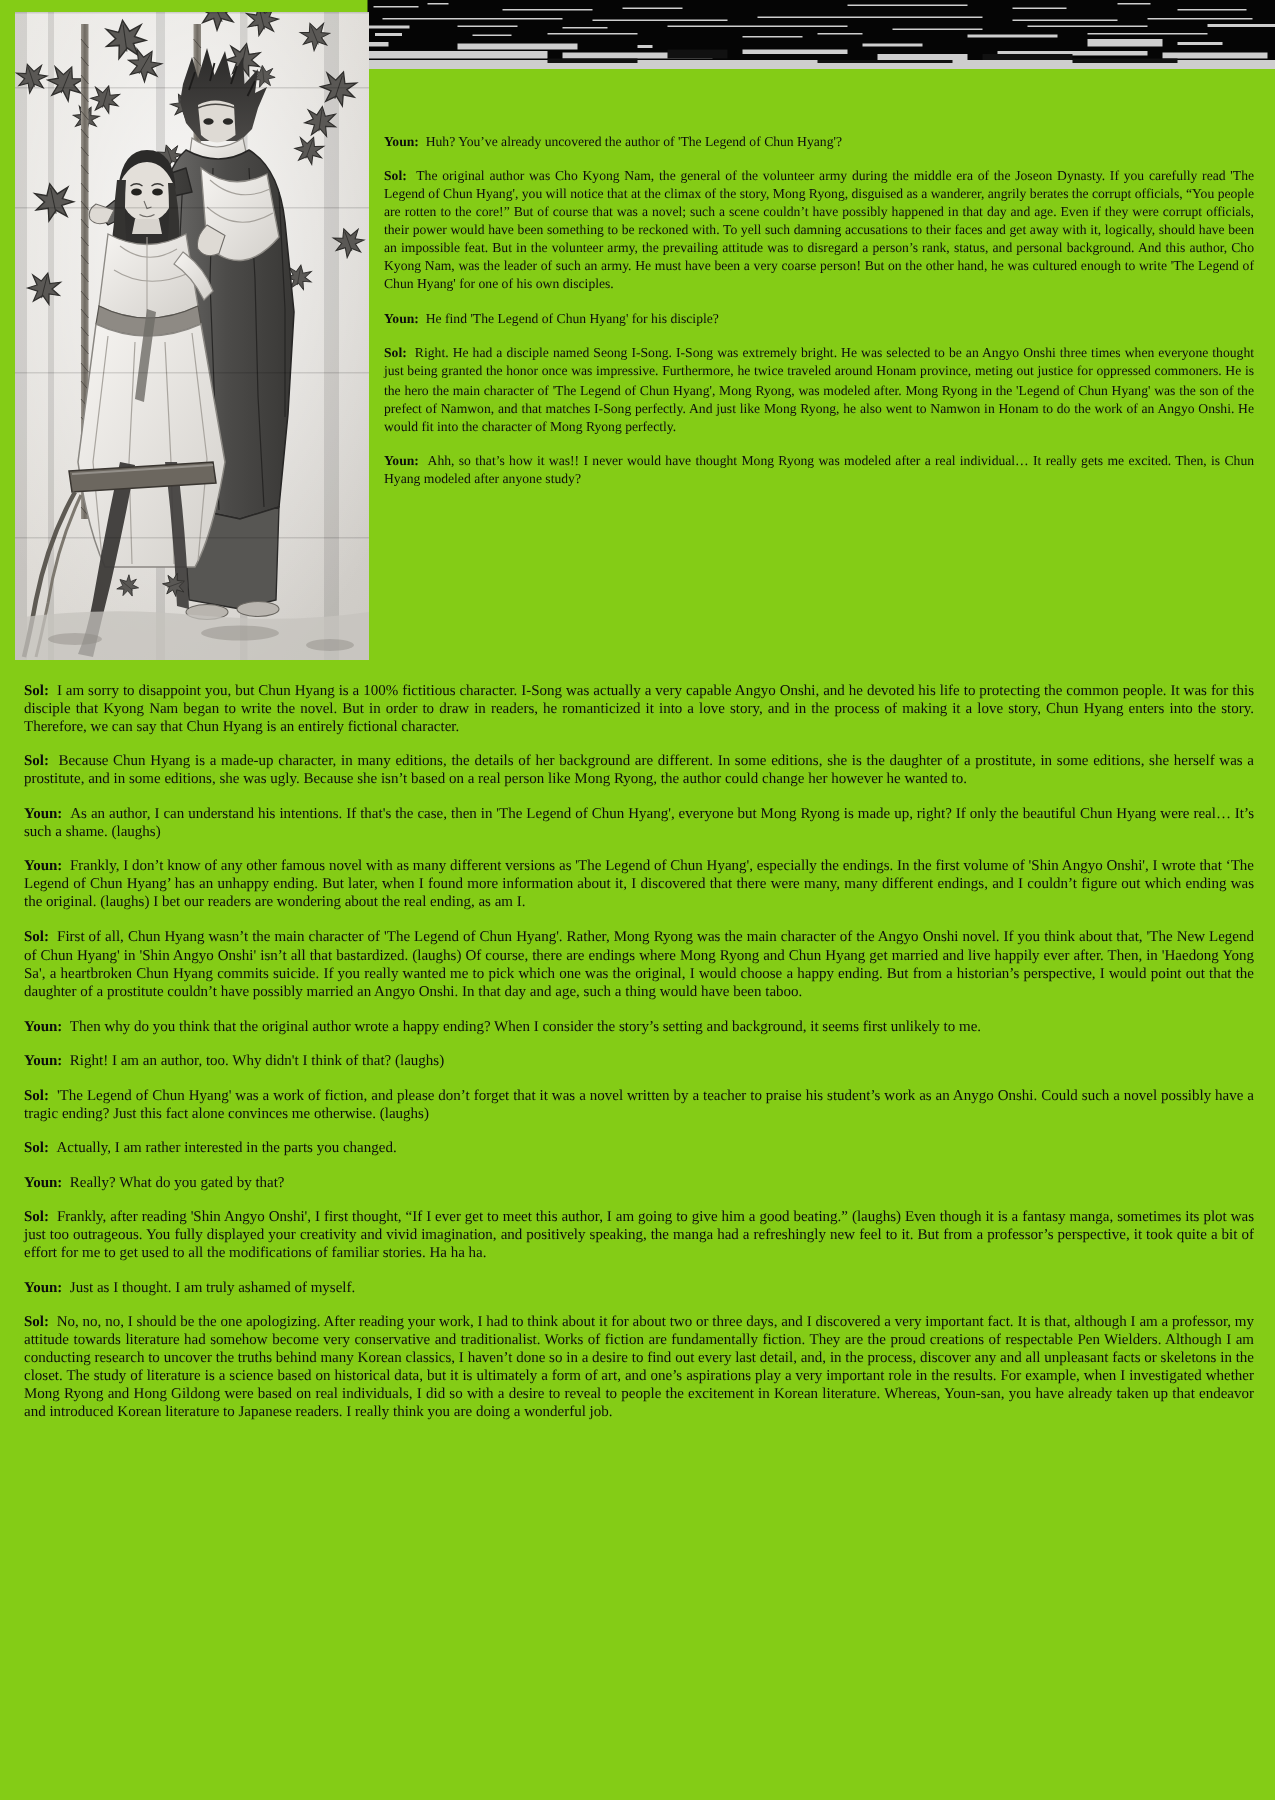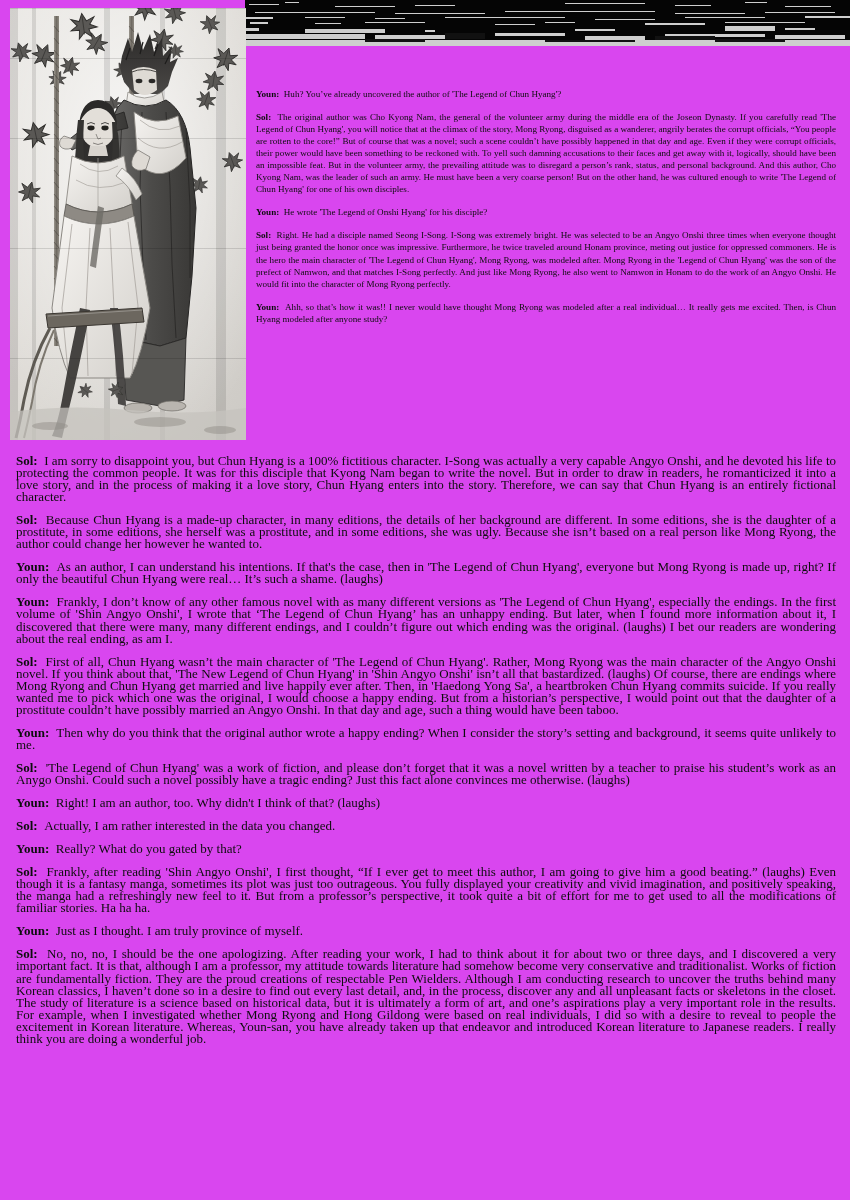--- a/index.html
+++ b/index.html
@@ -14,21 +14,21 @@
     position: relative;
     overflow: hidden;
     font-family: "Liberation Serif", "DejaVu Serif", serif;
     color: #000;
   }
 
   
   .page {
     position: absolute;
     inset: 0;
-    background: #d946ef;
+    background: #84cc16;
   }
 
   
   .scan-band {
     position: absolute;
     left: 245px;
     top: 0;
     width: 605px;
     height: 46px;
     background: #050505;
@@ -66,21 +66,21 @@
     line-height: 12.05px;
     text-align: justify;
   }
 
   
   .col-full {
     position: absolute;
     left: 16px;
     top: 455px;
     width: 820px;
-    font-size: 13px;
+    font-size: 10px;
     line-height: 12.05px;
     text-align: justify;
   }
 
   p.para {
     margin: 0 0 11px 0;
     text-align: justify;
     text-justify: inter-word;
   }
   p.para:last-child { margin-bottom: 0; }
@@ -347,21 +347,21 @@
   </div>
 
   <div class="col-right">
     <p class="para">
       <span class="spk">Youn:</span><span>Huh? You’ve already uncovered the author of 'The Legend of Chun Hyang'?</span>
     </p>
     <p class="para">
       <span class="spk">Sol:</span><span>The original author was Cho Kyong Nam, the general of the volunteer army during the middle era of the Joseon Dynasty. If you carefully read 'The Legend of Chun Hyang', you will notice that at the climax of the story, Mong Ryong, disguised as a wanderer, angrily berates the corrupt officials, “You people are rotten to the core!” But of course that was a novel; such a scene couldn’t have possibly happened in that day and age. Even if they were corrupt officials, their power would have been something to be reckoned with. To yell such damning accusations to their faces and get away with it, logically, should have been an impossible feat. But in the volunteer army, the prevailing attitude was to disregard a person’s rank, status, and personal background. And this author, Cho Kyong Nam, was the leader of such an army. He must have been a very coarse person! But on the other hand, he was cultured enough to write 'The Legend of Chun Hyang' for one of his own disciples.</span>
     </p>
     <p class="para">
-      <span class="spk">Youn:</span><span>He wrote 'The Legend of Onshi Hyang' for his disciple?</span>
+      <span class="spk">Youn:</span><span>He find 'The Legend of Chun Hyang' for his disciple?</span>
     </p>
     <p class="para">
       <span class="spk">Sol:</span><span>Right. He had a disciple named Seong I-Song. I-Song was extremely bright. He was selected to be an Angyo Onshi three times when everyone thought just being granted the honor once was impressive. Furthermore, he twice traveled around Honam province, meting out justice for oppressed commoners. He is the hero the main character of 'The Legend of Chun Hyang', Mong Ryong, was modeled after. Mong Ryong in the 'Legend of Chun Hyang' was the son of the prefect of Namwon, and that matches I-Song perfectly. And just like Mong Ryong, he also went to Namwon in Honam to do the work of an Angyo Onshi. He would fit into the character of Mong Ryong perfectly.</span>
     </p>
     <p class="para">
       <span class="spk">Youn:</span><span>Ahh, so that’s how it was!! I never would have thought Mong Ryong was modeled after a real individual… It really gets me excited. Then, is Chun Hyang modeled after anyone study?</span>
     </p>
   </div>
 
   <div class="col-full">
@@ -374,38 +374,38 @@
     <p class="para">
       <span class="spk">Youn:</span><span>As an author, I can understand his intentions. If that's the case, then in 'The Legend of Chun Hyang', everyone but Mong Ryong is made up, right? If only the beautiful Chun Hyang were real… It’s such a shame. (laughs)</span>
     </p>
     <p class="para">
       <span class="spk">Youn:</span><span>Frankly, I don’t know of any other famous novel with as many different versions as 'The Legend of Chun Hyang', especially the endings. In the first volume of 'Shin Angyo Onshi', I wrote that ‘The Legend of Chun Hyang’ has an unhappy ending.  But later, when I found more information about it, I discovered that there were many, many different endings, and I couldn’t figure out which ending was the original. (laughs) I bet our readers are wondering about the real ending, as am I.</span>
     </p>
     <p class="para">
       <span class="spk">Sol:</span><span>First of all, Chun Hyang wasn’t the main character of 'The Legend of Chun Hyang'. Rather, Mong Ryong was the main character of the Angyo Onshi novel. If you think about that, 'The New Legend of Chun Hyang' in 'Shin Angyo Onshi' isn’t all that bastardized. (laughs) Of course, there are endings where Mong Ryong and Chun Hyang get married and live happily ever after. Then, in 'Haedong Yong Sa', a heartbroken Chun Hyang commits suicide. If you really wanted me to pick which one was the original, I would choose a happy ending. But from a historian’s perspective, I would point out that the daughter of a prostitute couldn’t have possibly married an Angyo Onshi. In that day and age, such a thing would have been taboo.</span>
     </p>
     <p class="para">
-      <span class="spk">Youn:</span><span>Then why do you think that the original author wrote a happy ending? When I consider the story’s setting and background, it seems quite unlikely to me.</span>
+      <span class="spk">Youn:</span><span>Then why do you think that the original author wrote a happy ending? When I consider the story’s setting and background, it seems first unlikely to me.</span>
+    </p>
+    <p class="para">
+      <span class="spk">Youn:</span><span>Right! I am an author, too. Why didn't I think of that? (laughs)</span>
     </p>
     <p class="para">
       <span class="spk">Sol:</span><span>'The Legend of Chun Hyang' was a work of fiction, and please don’t forget that it was a novel written by a teacher to praise his student’s work as an Anygo Onshi. Could such a novel possibly have a tragic ending? Just this fact alone convinces me otherwise. (laughs)</span>
     </p>
     <p class="para">
-      <span class="spk">Youn:</span><span>Right! I am an author, too. Why didn't I think of that? (laughs)</span>
-    </p>
-    <p class="para">
-      <span class="spk">Sol:</span><span>Actually, I am rather interested in the data you changed.</span>
+      <span class="spk">Sol:</span><span>Actually, I am rather interested in the parts you changed.</span>
     </p>
     <p class="para">
       <span class="spk">Youn:</span><span>Really? What do you gated by that?</span>
     </p>
     <p class="para">
       <span class="spk">Sol:</span><span>Frankly, after reading 'Shin Angyo Onshi', I first thought, “If I ever get to meet this author, I am going to give him a good beating.” (laughs) Even though it is a fantasy manga, sometimes its plot was just too outrageous. You fully displayed your creativity and vivid imagination, and positively speaking, the manga had a refreshingly new feel to it. But from a professor’s perspective, it took quite a bit of effort for me to get used to all the modifications of familiar stories. Ha ha ha.</span>
     </p>
     <p class="para">
-      <span class="spk">Youn:</span><span>Just as I thought. I am truly province of myself.</span>
+      <span class="spk">Youn:</span><span>Just as I thought. I am truly ashamed of myself.</span>
     </p>
     <p class="para">
       <span class="spk">Sol:</span><span>No, no, no, I should be the one apologizing. After reading your work, I had to think about it for about two or three days, and I discovered a very important fact. It is that, although I am a professor, my attitude towards literature had somehow become very conservative and traditionalist. Works of fiction are fundamen­tally fiction. They are the proud creations of respectable Pen Wielders. Although I am conducting research to uncover the truths behind many Korean classics, I haven’t done so in a desire to find out every last detail, and, in the process, discover any and all unpleasant facts or skeletons in the closet. The study of literature is a science based on historical data, but it is ultimately a form of art, and one’s aspirations play a very important role in the results. For example, when I investi­gated whether Mong Ryong and Hong Gildong were based on real individuals, I did so with a desire to reveal to people the excitement in Korean literature. Whereas, Youn-san, you have already taken up that endeavor and introduced Korean literature to Japanese readers. I really think you are doing a wonderful job.</span>
     </p>
   </div>
 
 </div>
 
 </body></html>

